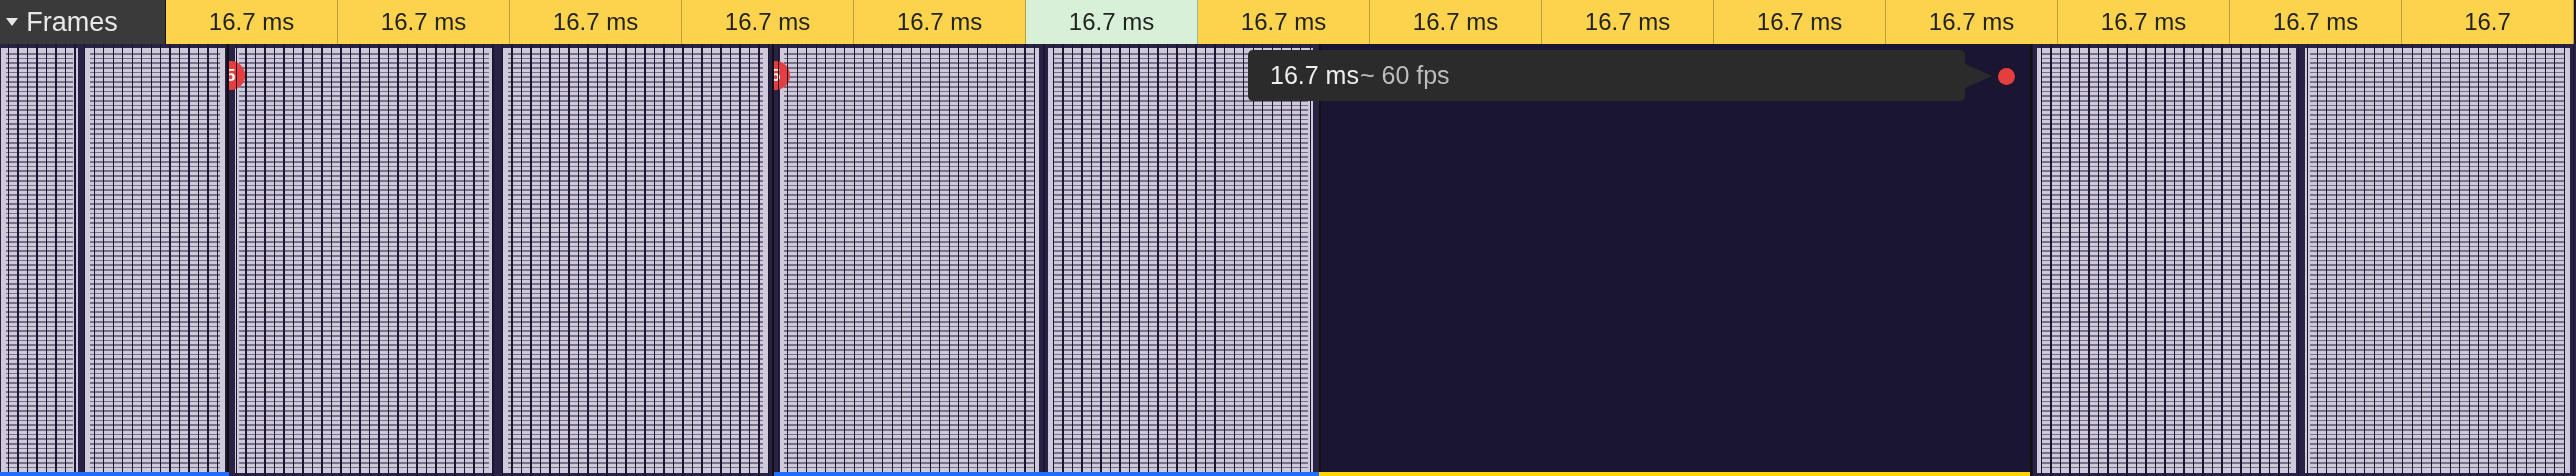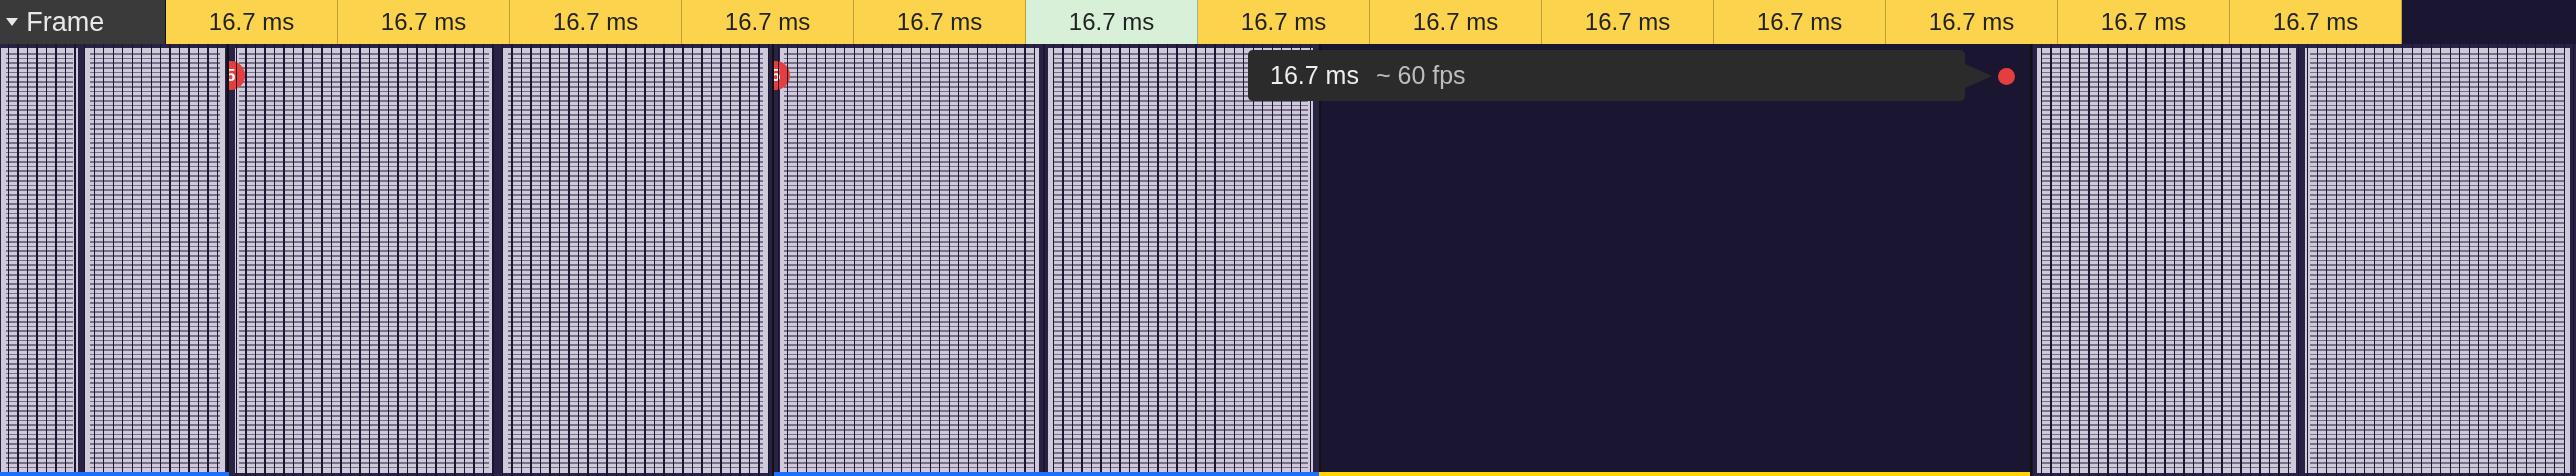--- a/index.html
+++ b/index.html
@@ -140,21 +140,21 @@
     background: #2b2b2b;
     color: #eee;
     font-size: 25px;
     display: flex;
     align-items: center;
     padding: 0 22px;
     border-radius: 4.7px;
     z-index: 10;
     white-space: nowrap;
   }
-  .tooltip .dim { color: #bdbdbd; margin-left: 17px; margin-right: 12.6px; }
+  .tooltip .dim { color: #bdbdbd; margin-left: 1px; margin-right: 12.6px; }
   .tooltip::before {
     content: "";
     position: absolute;
     right: -27px;
     top: 50%;
     transform: translateY(-50%);
     width: 0; height: 0;
     border-top: 12.6px solid transparent;
     border-bottom: 12.6px solid transparent;
     border-left: 27px solid #2b2b2b;
@@ -167,21 +167,21 @@
     z-index: 9;
   }
 
 </style>
 </head>
 <body>
 
 <div class="header">
   <div class="frames-cell">
     <span class="disclosure"></span>
-    <span>Frame</span>
+    <span>Frames</span>
   </div>
   <div class="frame-cell yellow">
       <span>16.7 ms</span>
     </div>
   <div class="frame-cell yellow">
       <span>16.7 ms</span>
     </div>
   <div class="frame-cell yellow">
       <span>16.7 ms</span>
     </div>
@@ -207,20 +207,23 @@
       <span>16.7 ms</span>
     </div>
   <div class="frame-cell yellow">
       <span>16.7 ms</span>
     </div>
   <div class="frame-cell yellow">
       <span>16.7 ms</span>
     </div>
   <div class="frame-cell yellow">
       <span>16.7 ms</span>
+    </div>
+  <div class="frame-cell yellow">
+      <span>16.7</span>
     </div>
 </div>
 
 <div class="strip">
 
   <div class="shot" style="width:229px">
     <div class="page" style="left:0; width:79px"></div>
     <div class="page" style="left:84px; width:142px"></div>
   </div>
 

